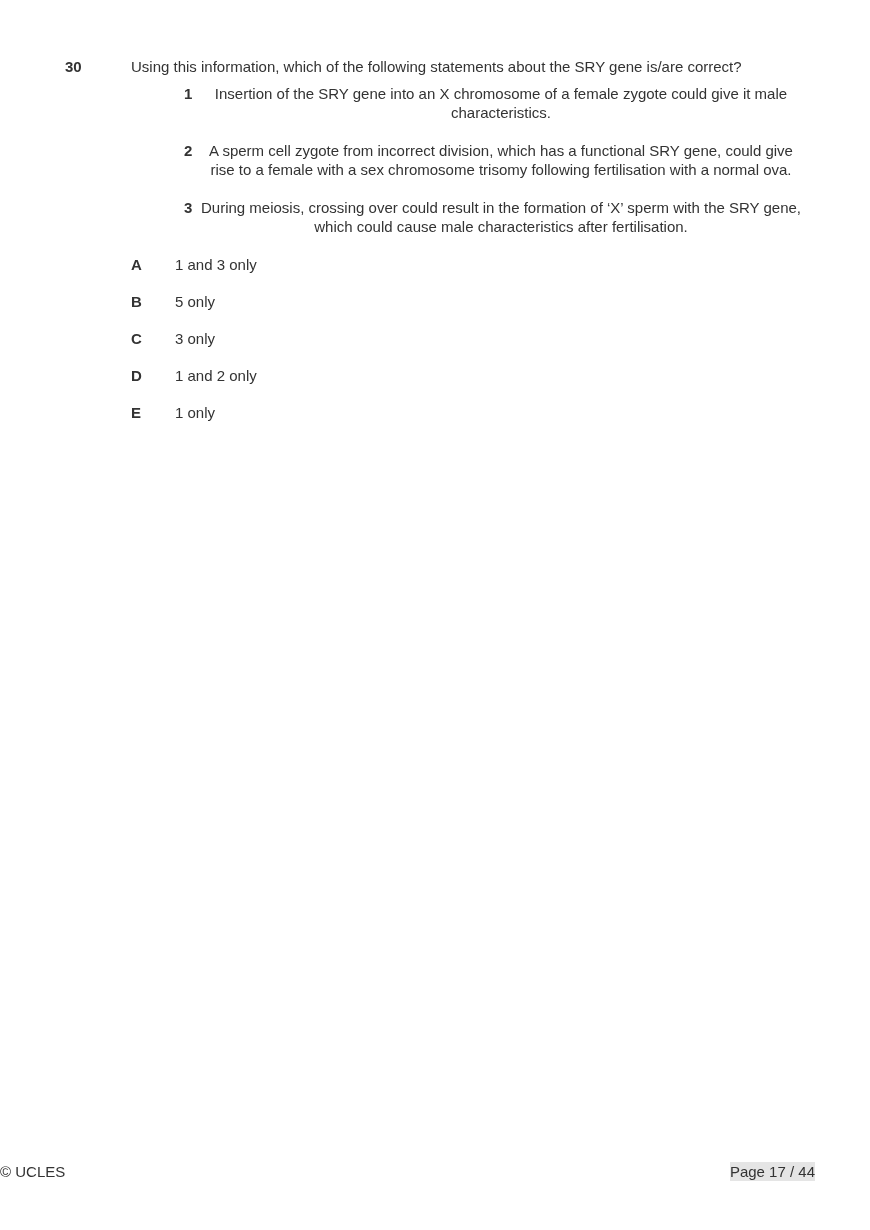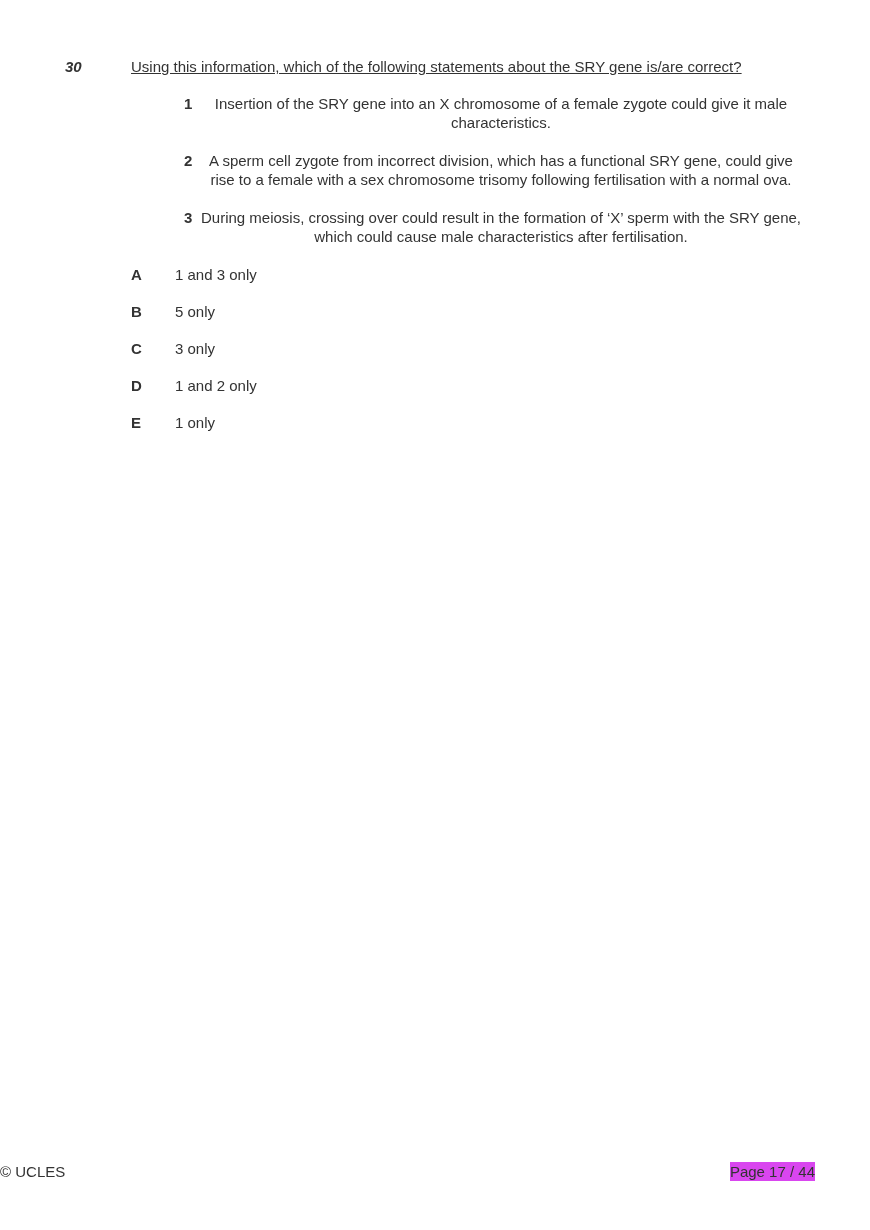--- a/index.html
+++ b/index.html
@@ -13,35 +13,33 @@
     font-size: 15px;
     line-height: 19px;
     color: #333333;
     overflow: hidden;
   }
   .q-number {
     position: absolute;
     left: 65px;
     top: 57px;
     font-weight: 700;
-    font-style: italic;
   }
   .q-body {
     position: absolute;
     left: 131px;
     top: 57px;
     width: 675px;
   }
   .q-intro {
     max-width: 640px;
     margin-bottom: 25px;
   }
   .q-prompt {
-    margin-bottom: 18px;
-    text-decoration: underline;
+    margin-bottom: 8px;
   }
   .statements {
     padding-left: 53px;
   }
   .statement {
     display: flex;
     margin-bottom: 19px;
   }
   .stmt-num {
     font-weight: 700;
@@ -75,21 +73,21 @@
     position: absolute;
     left: 0;
     width: 100%;
     text-align: left;
   }
   .footer-page {
     position: absolute;
     right: 55px;
     top: 0;
     white-space: nowrap;
-    background: #d946ef;
+    background: #e5e5e5;
   }
 </style>
 </head>
 <body>
 
 <div class="page">
 
   <div class="q-number">30</div>
 
   <div class="q-body">

